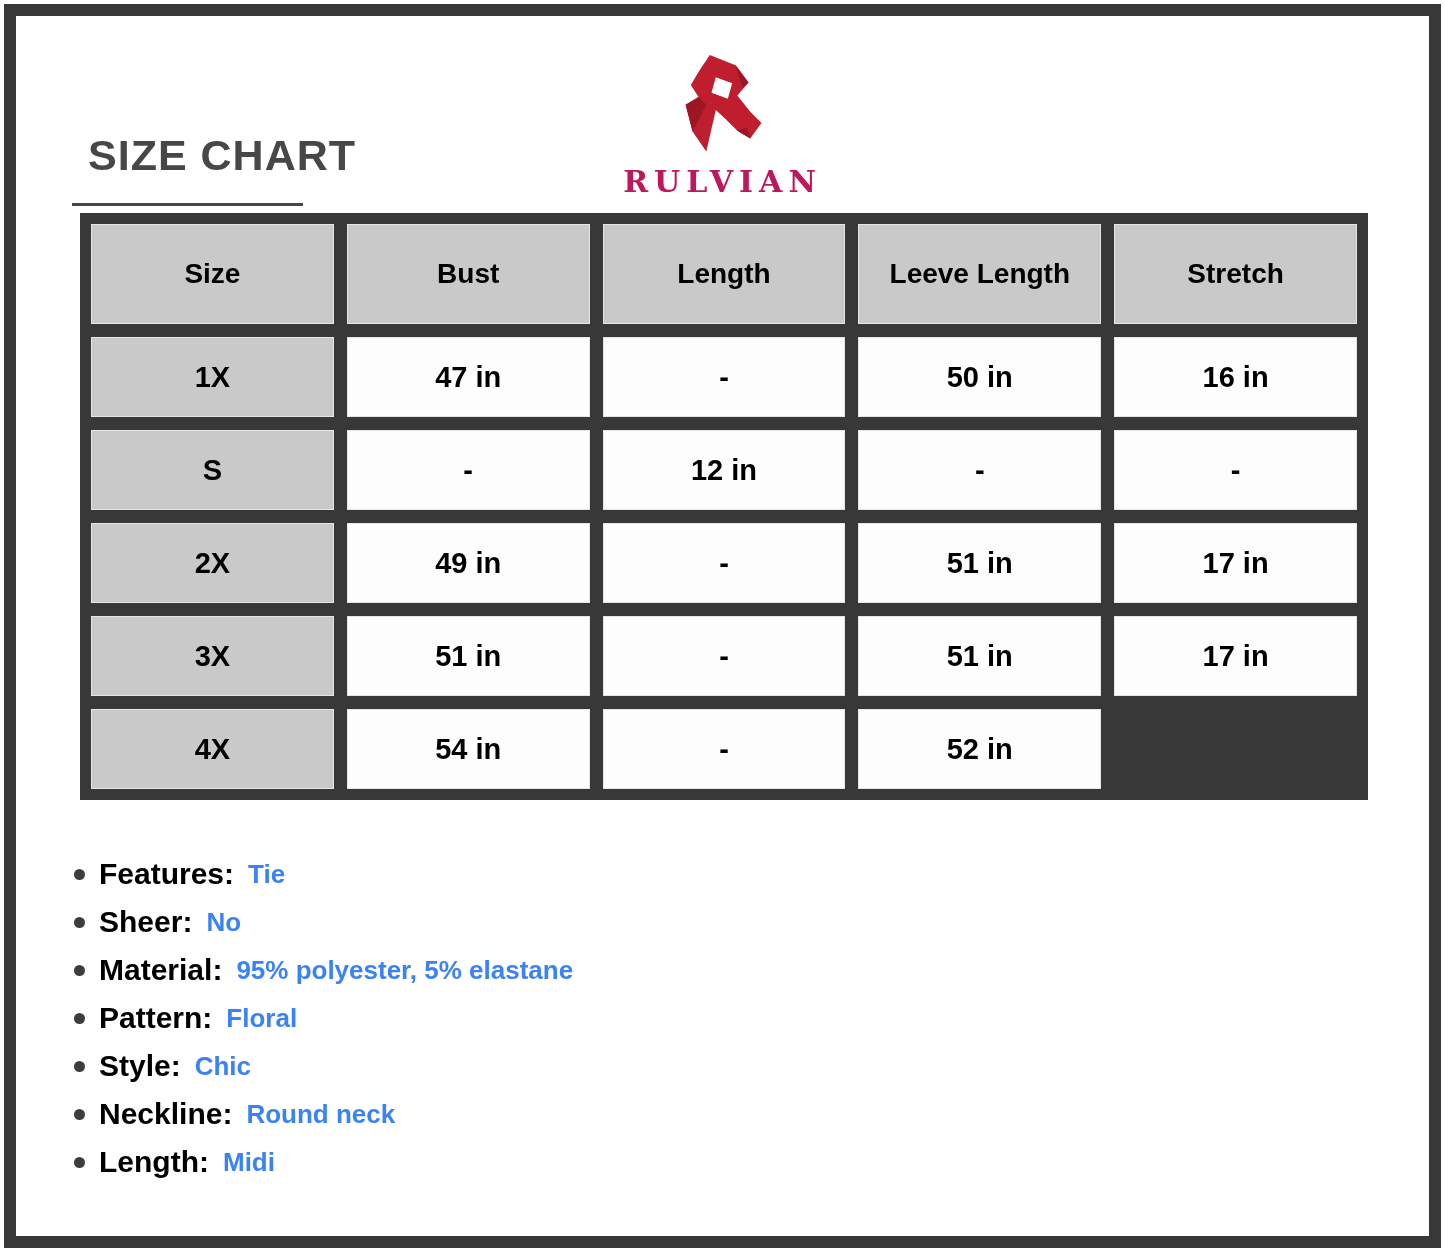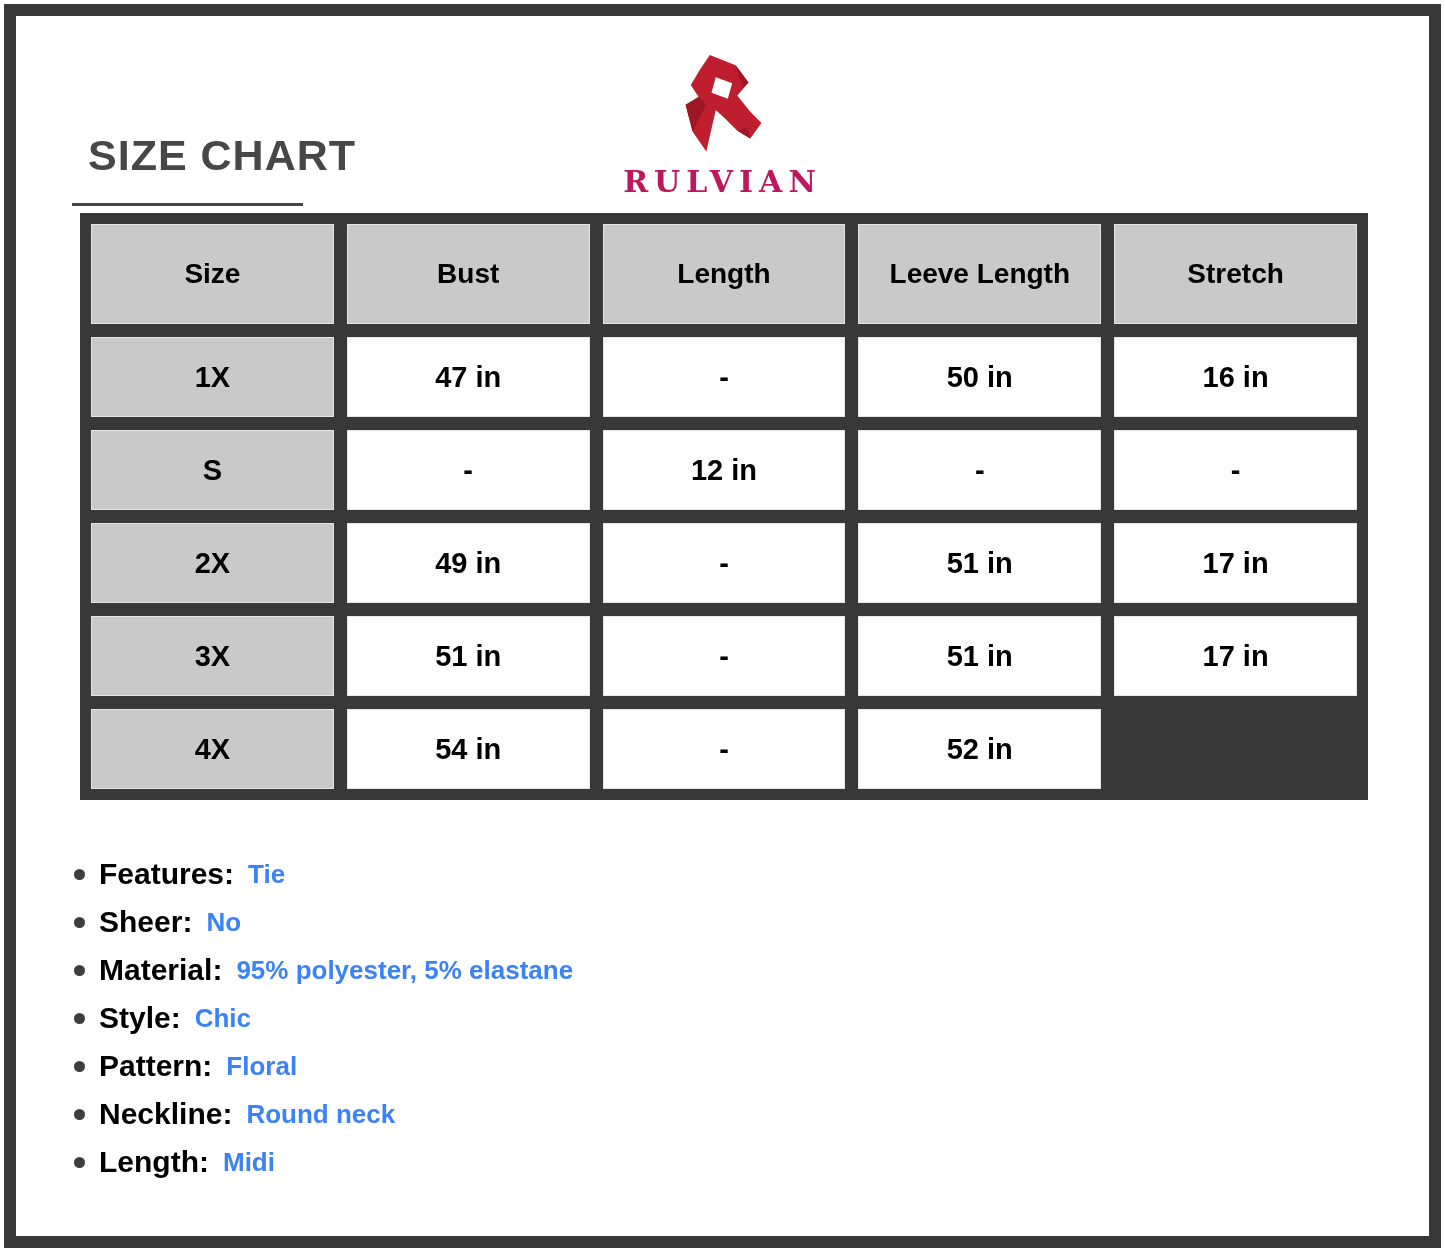--- a/index.html
+++ b/index.html
@@ -173,30 +173,30 @@
       <span class="detail-label">Sheer:</span>
       <span class="detail-value">No</span>
     </li>
     <li>
       <span class="bullet"></span>
       <span class="detail-label">Material:</span>
       <span class="detail-value">95% polyester, 5% elastane</span>
     </li>
     <li>
       <span class="bullet"></span>
+      <span class="detail-label">Pattern:</span>
+      <span class="detail-value">Floral</span>
+    </li>
+    <li>
+      <span class="bullet"></span>
       <span class="detail-label">Style:</span>
       <span class="detail-value">Chic</span>
     </li>
     <li>
       <span class="bullet"></span>
-      <span class="detail-label">Pattern:</span>
-      <span class="detail-value">Floral</span>
-    </li>
-    <li>
-      <span class="bullet"></span>
       <span class="detail-label">Neckline:</span>
       <span class="detail-value">Round neck</span>
     </li>
     <li>
       <span class="bullet"></span>
       <span class="detail-label">Length:</span>
       <span class="detail-value">Midi</span>
     </li>
   </ul>
 </div>

